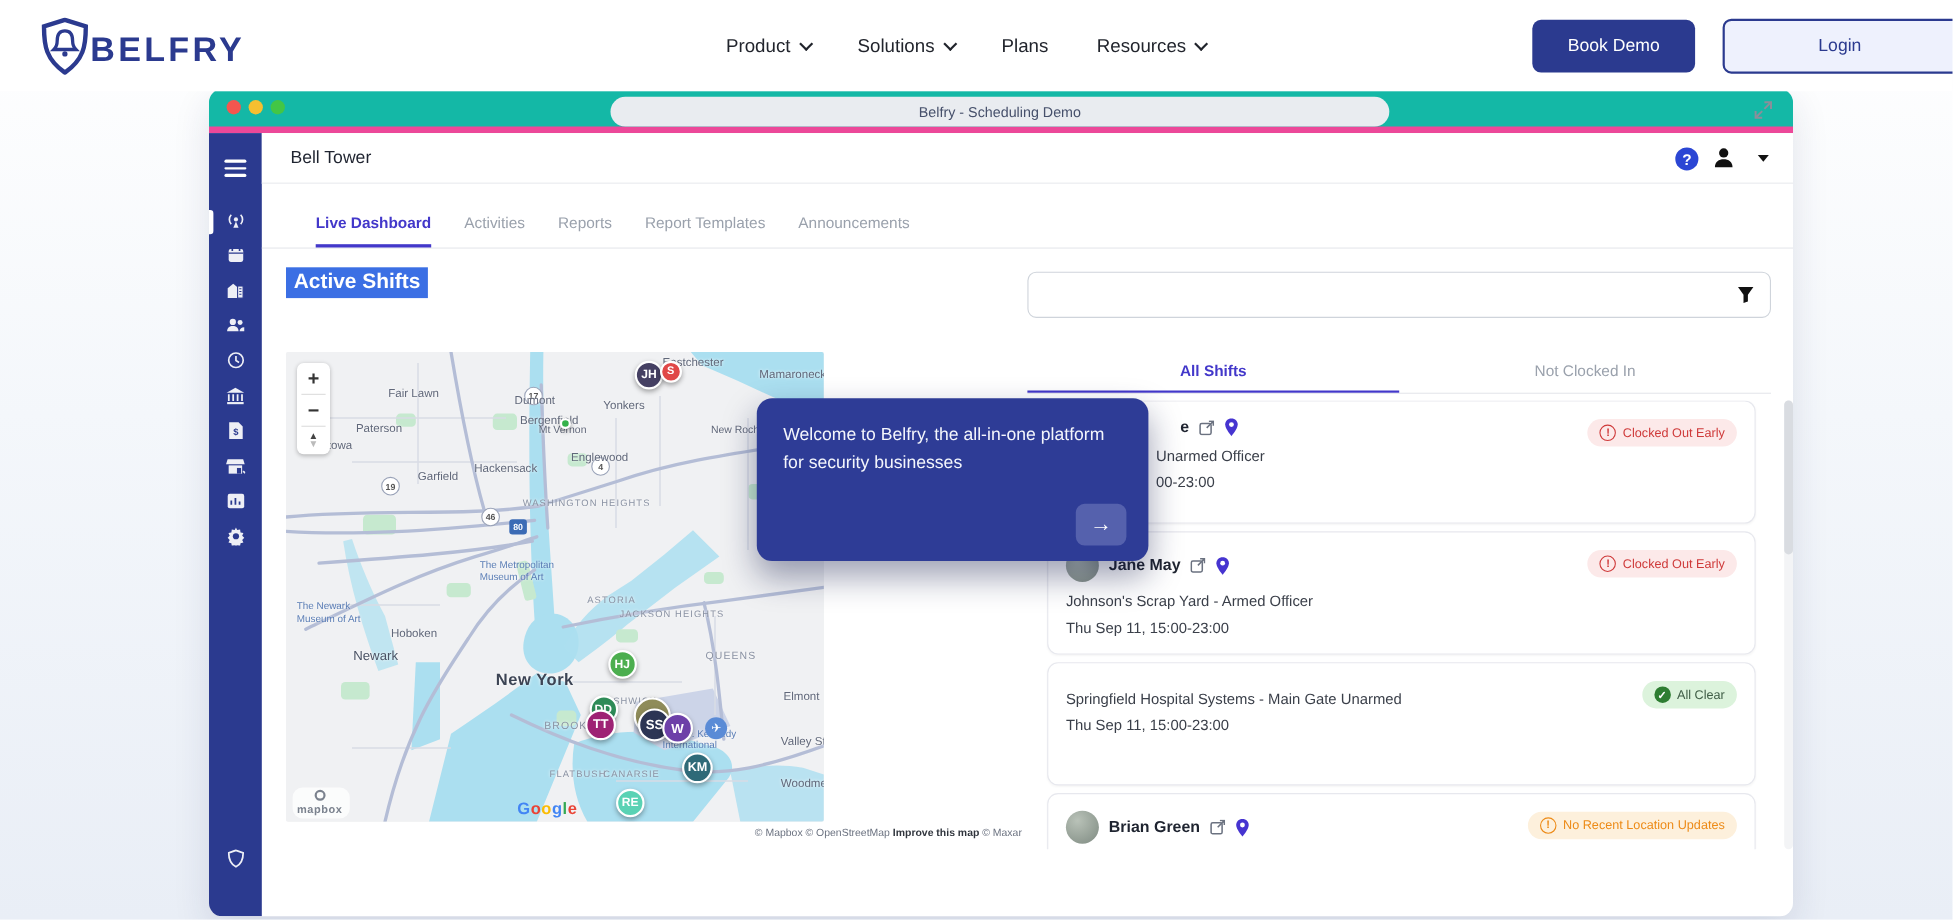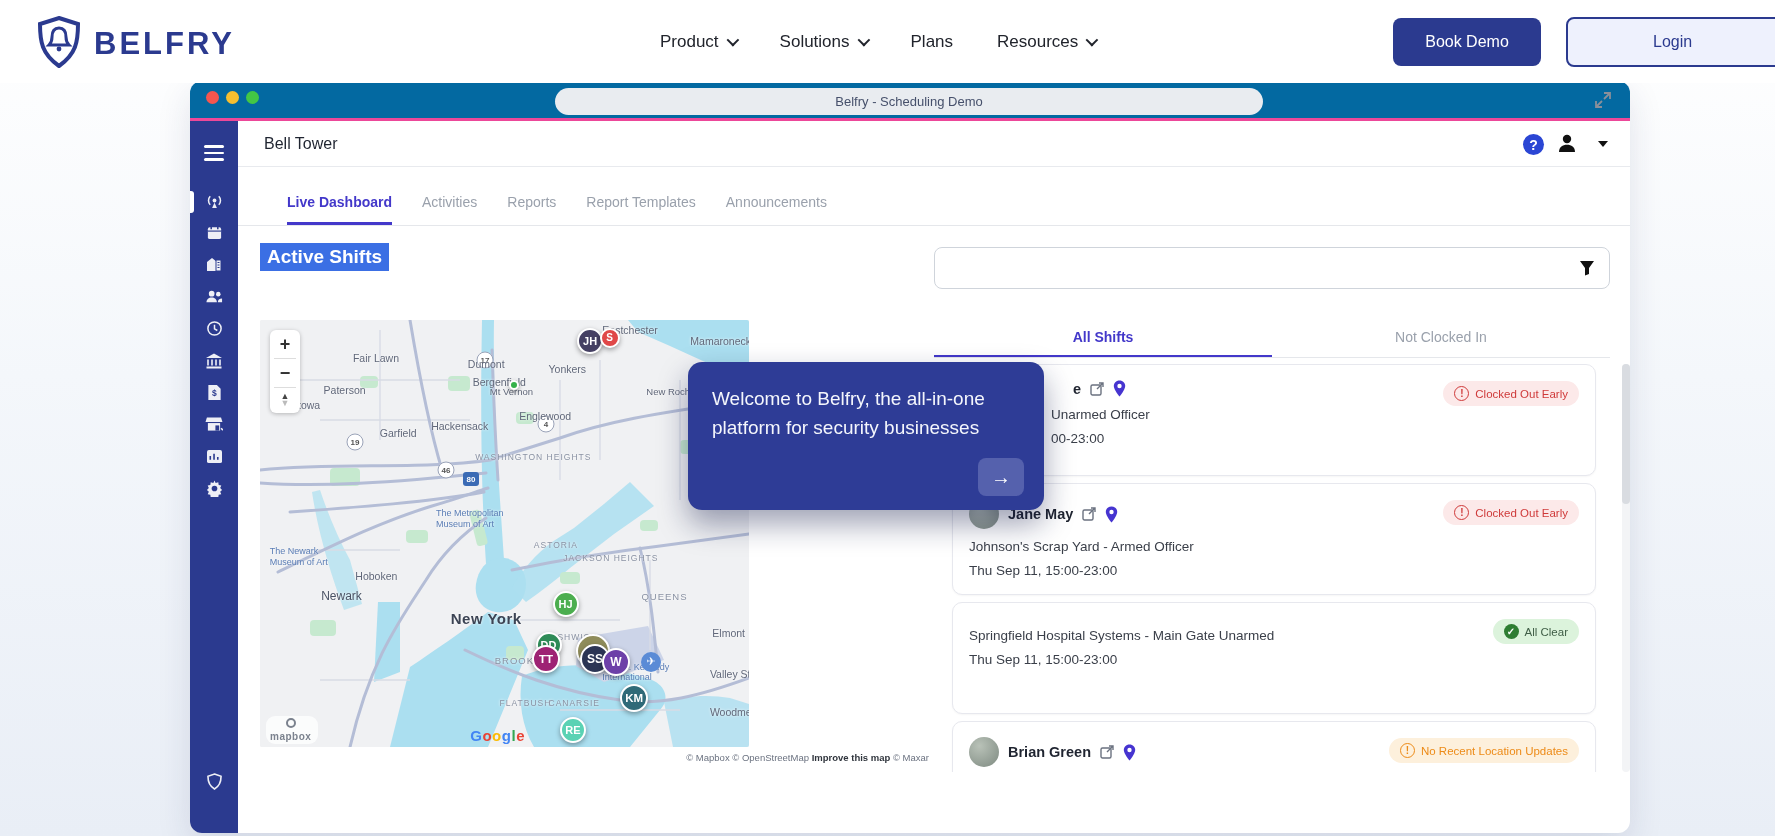--- a/index.html
+++ b/index.html
@@ -2,31 +2,31 @@
 <html><head>
 <meta charset="utf-8">
 <style>
   * { margin:0; padding:0; box-sizing:border-box; }
   html,body { width:1775px; height:836px; overflow:hidden; font-family:"Liberation Sans", sans-serif; }
   body { background:linear-gradient(180deg,#ffffff 0%,#f4f7fb 45%,#e9eef6 100%); }
   .stage { position:relative; width:1775px; height:836px; }
 
   
   .topbar { position:absolute; left:0; top:0; width:1775px; height:83px; background:#fff; z-index:40; }
-  .brand { position:absolute; left:36px; top:16px; display:flex; align-items:center; gap:12px; color:#2b3a8f; }
+  .brand { position:absolute; left:36px; top:16px; display:flex; align-items:center; color:#2b3a8f; }
   .brand-name { font-size:31px; font-weight:bold; letter-spacing:3px; color:#2b3a8f; }
   .mainnav { position:absolute; left:660px; top:0; height:83px; display:flex; align-items:center; gap:44px; }
   .navitem { display:flex; align-items:center; gap:8px; font-size:17px; color:#21242c; cursor:pointer; }
   .chev { width:9px; height:9px; border-right:2px solid #21242c; border-bottom:2px solid #21242c; transform:rotate(45deg) translateY(-2px); }
   .btn-demo { position:absolute; left:1393px; top:18px; width:148px; height:48px; background:#2b3a8f; color:#fff; border:none; border-radius:8px; font-size:16px; font-family:inherit; cursor:pointer; }
   .btn-login { position:absolute; left:1566px; top:17px; width:230px; height:50px; background:#eef1fd; color:#2b3a8f; border:2px solid #2b3a8f; border-radius:8px; font-size:16px; font-family:inherit; cursor:pointer; text-align:left; padding-left:85px; }
 
   
   .demo { position:absolute; left:190px; top:81px; width:1440px; height:752px; background:#fff; border-radius:12px; box-shadow:0 12px 34px rgba(30,40,90,.12); overflow:hidden; z-index:10; }
-  .chrome { position:absolute; left:0; top:0; width:100%; height:40px; background:#0369a1; border-bottom:3px solid #ec4899; }
+  .chrome { position:absolute; left:0; top:0; width:100%; height:40px; background:#14b8a6; border-bottom:6px solid #ec4899; }
   .dot { position:absolute; top:10px; width:13px; height:13px; border-radius:50%; }
   .urlbar { position:absolute; left:365px; top:7px; width:708px; height:27px; background:#e9ecf0; border-radius:14px; display:flex; align-items:center; justify-content:center; font-size:13px; color:#46506b; }
   .expand { position:absolute; right:18px; top:10px; width:18px; height:18px; cursor:pointer; }
 
   
   .sidebar { position:absolute; left:0; top:40px; width:48px; height:712px; background:#2b3a8f; }
   .burger { position:absolute; left:14px; top:20px; width:20px; cursor:pointer; }
   .burger div { height:2.5px; background:#fff; margin:4px 0; border-radius:2px; }
   .sideicon { position:absolute; left:0; width:48px; height:30px; display:flex; align-items:center; justify-content:center; cursor:pointer; opacity:.92; }
   .activebar { position:absolute; left:0; width:4px; height:22px; background:#fff; border-radius:0 3px 3px 0; }
@@ -63,21 +63,21 @@
   .compass { display:flex; flex-direction:column; align-items:center; padding:5px 0 6px; cursor:pointer; line-height:7px; }
   .airport { position:absolute; width:20px; height:20px; border-radius:50%; background:#5a8bd6; color:#fff; font-size:11px; display:flex; align-items:center; justify-content:center; transform:translate(-50%,-50%); }
   .google { position:absolute; left:43%; bottom:3px; font-size:15px; font-weight:bold; letter-spacing:.5px; }
   .mapboxlogo { position:absolute; left:6px; bottom:3px; background:rgba(255,255,255,.75); border-radius:9px; padding:2px 7px 2px 4px; font-size:10px; color:#7b828e; display:flex; align-items:center; gap:3px; font-weight:bold; letter-spacing:.5px;flex-direction:column; }
   .mblogo-dot { width:10px; height:10px; border-radius:50%; border:2px solid #7b828e; }
   .attrib { position:absolute; left:424px; top:671px; width:315px; font-size:9.5px; color:#6b7280; text-align:right; white-space:nowrap; }
   .attrib b { color:#30353d; }
 
   
   .tooltip { position:absolute; left:498px; top:281px; width:356px; height:148px; background:#2e3c96; border-radius:14px; box-shadow:0 14px 30px rgba(15,22,70,.4); z-index:30; color:#f4f6fc; }
-  .tooltip .msg { padding:22px 24px 0; font-size:19px; line-height:1.55; }
+  .tooltip .msg { padding:22px 24px 0; font-size:16px; line-height:1.55; }
   .tooltip .next { position:absolute; right:20px; bottom:14px; width:46px; height:38px; background:#5561ad; border:none; border-radius:8px; color:#fff; font-size:20px; cursor:pointer; font-family:inherit; }
 
   
   .ptabs { position:absolute; left:744px; top:242px; width:676px; height:35px; display:flex; border-bottom:1px solid #e5e7eb; }
   .ptab { flex:1; text-align:center; font-size:14px; color:#9aa1ac; padding-top:6px; cursor:pointer; border-bottom:2.5px solid transparent; }
   .ptab.active { color:#4338ca; font-weight:bold; border-bottom-color:#4338ca; }
   .cards { position:absolute; left:744px; top:283px; width:668px; height:408px; overflow:hidden; }
   .card { position:absolute; left:18px; width:644px; height:112px; background:#fff; border:1px solid #e7e8ee; border-radius:10px; box-shadow:0 1px 2px rgba(0,0,0,.04); padding:15px 16px; }
   .nrow { display:flex; align-items:center; gap:9px; }
   .avatar { width:30px; height:30px; border-radius:50%; background:radial-gradient(circle at 35% 30%, #b9c2b8, #7e8a81); }

